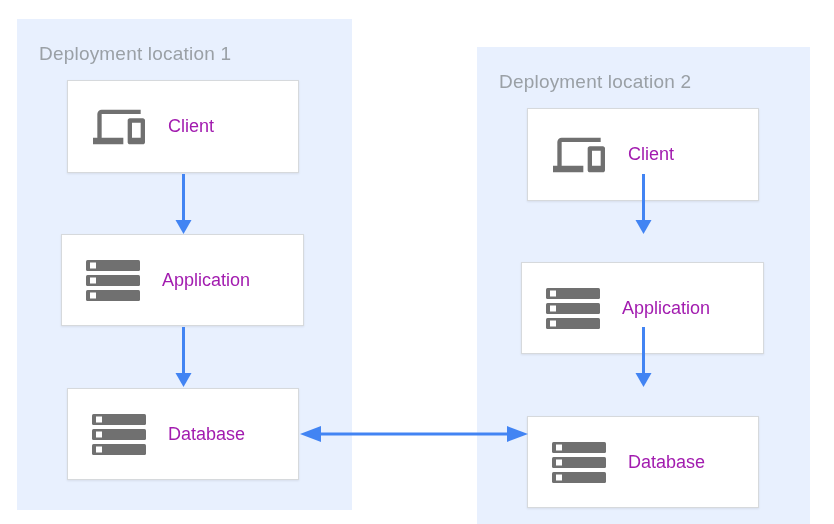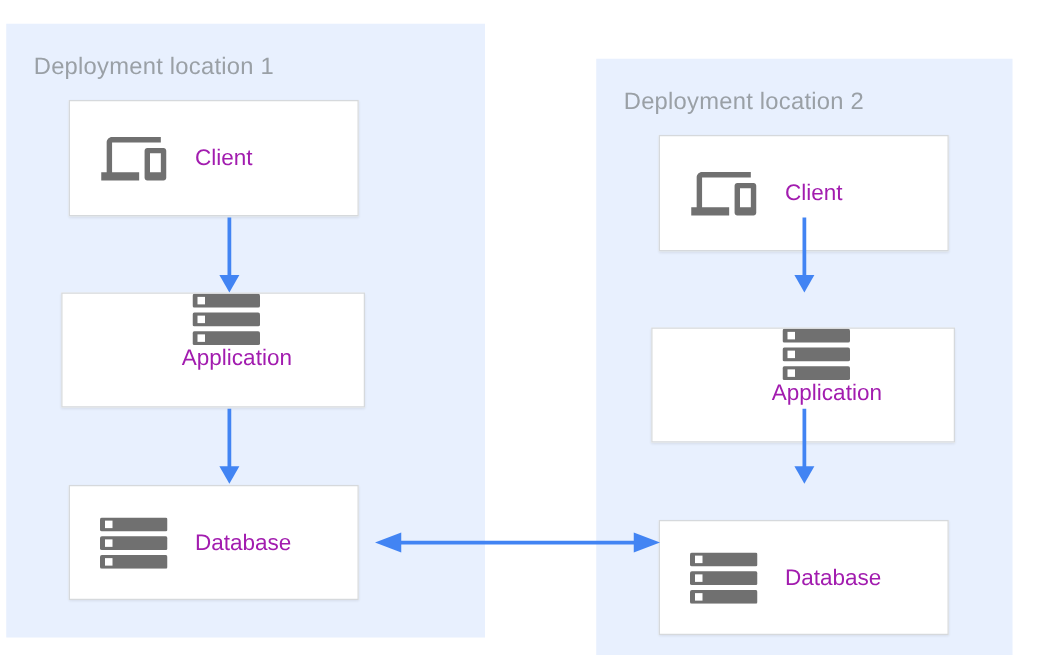--- a/index.html
+++ b/index.html
@@ -14,21 +14,21 @@
     height: 524px;
     background: #ffffff;
     overflow: hidden;
   }
   .panel {
     position: absolute;
     top: 19px;
     height: 491px;
     background: #e8f0fe;
   }
-  .panel-1 { left: 5px; width: 383px; }
+  .panel-1 { left: 17px; width: 335px; }
   .panel-2 { left: 477px; width: 333px; margin-top: 28px; }
   .panel-title {
     position: absolute;
     left: 22px;
     top: 24px;
     margin: 0;
     font-size: 19px;
     font-weight: 400;
     color: #9aa0a6;
     letter-spacing: 0.2px;
@@ -38,21 +38,21 @@
     position: absolute;
     background: #ffffff;
     border: 1px solid #d6d9dc;
     box-shadow: 0 1px 2px rgba(0,0,0,0.08);
     box-sizing: border-box;
     display: flex;
     align-items: center;
     padding-left: 20px;
   }
   .node-client   { left: 50px; top: 61px;  width: 232px; height: 93px; }
-  .node-app      { left: 44px; top: 215px; width: 243px; height: 92px; flex-direction: column; }
+  .node-app      { left: 44px; top: 215px; width: 243px; height: 92px; }
   .node-database { left: 50px; top: 369px; width: 232px; height: 92px; }
   .node .icon-wrap {
     width: 62px;
     display: flex;
     align-items: center;
     justify-content: center;
     flex: 0 0 auto;
   }
   .node .label {
     margin-left: 18px;

